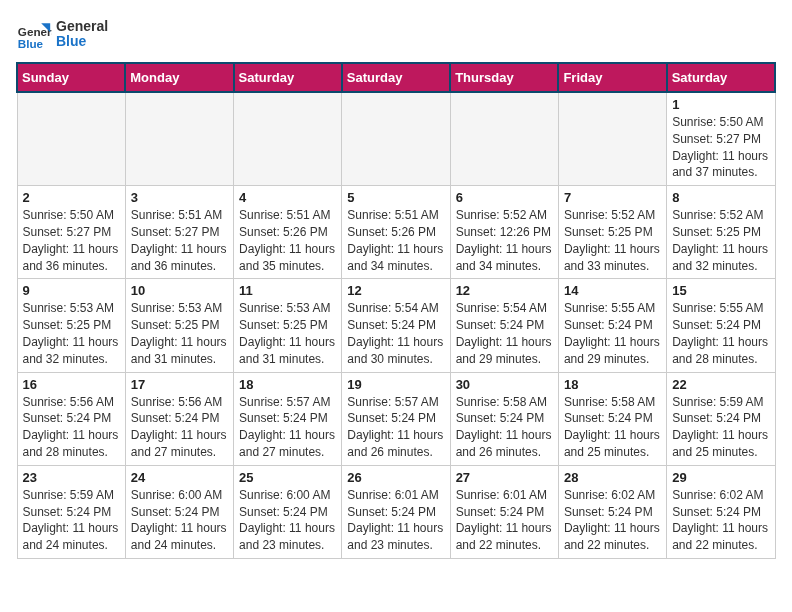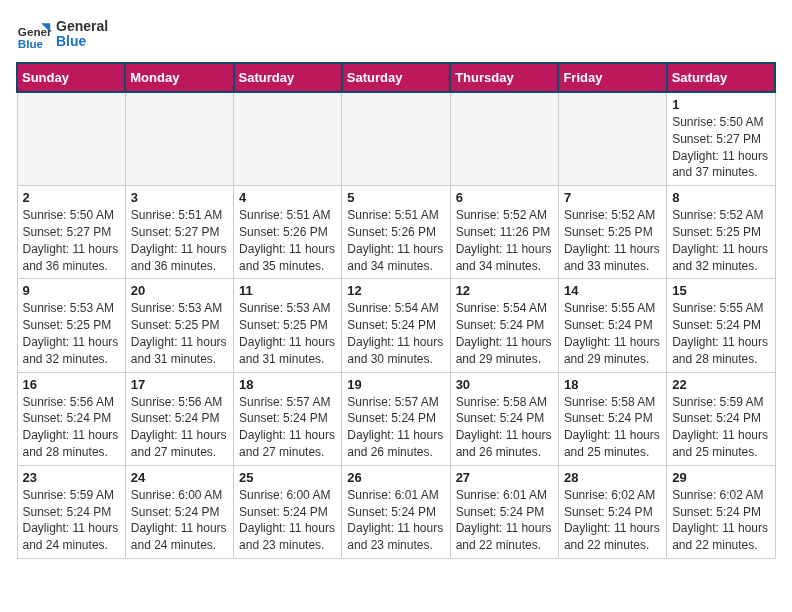--- a/index.html
+++ b/index.html
@@ -152,21 +152,21 @@
         </td>
         <td>
           <span class="day-number">5</span>
           <div class="day-info">Sunrise: 5:51 AM
 Sunset: 5:26 PM
 Daylight: 11 hours and 34 minutes.</div>
         </td>
         <td>
           <span class="day-number">6</span>
           <div class="day-info">Sunrise: 5:52 AM
-Sunset: 11:26 PM
+Sunset: 12:26 PM
 Daylight: 11 hours and 34 minutes.</div>
         </td>
         <td>
           <span class="day-number">7</span>
           <div class="day-info">Sunrise: 5:52 AM
 Sunset: 5:25 PM
 Daylight: 11 hours and 33 minutes.</div>
         </td>
         <td>
           <span class="day-number">8</span>
@@ -176,21 +176,21 @@
         </td>
       </tr>
       <tr>
         <td>
           <span class="day-number">9</span>
           <div class="day-info">Sunrise: 5:53 AM
 Sunset: 5:25 PM
 Daylight: 11 hours and 32 minutes.</div>
         </td>
         <td>
-          <span class="day-number">20</span>
+          <span class="day-number">10</span>
           <div class="day-info">Sunrise: 5:53 AM
 Sunset: 5:25 PM
 Daylight: 11 hours and 31 minutes.</div>
         </td>
         <td>
           <span class="day-number">11</span>
           <div class="day-info">Sunrise: 5:53 AM
 Sunset: 5:25 PM
 Daylight: 11 hours and 31 minutes.</div>
         </td>

